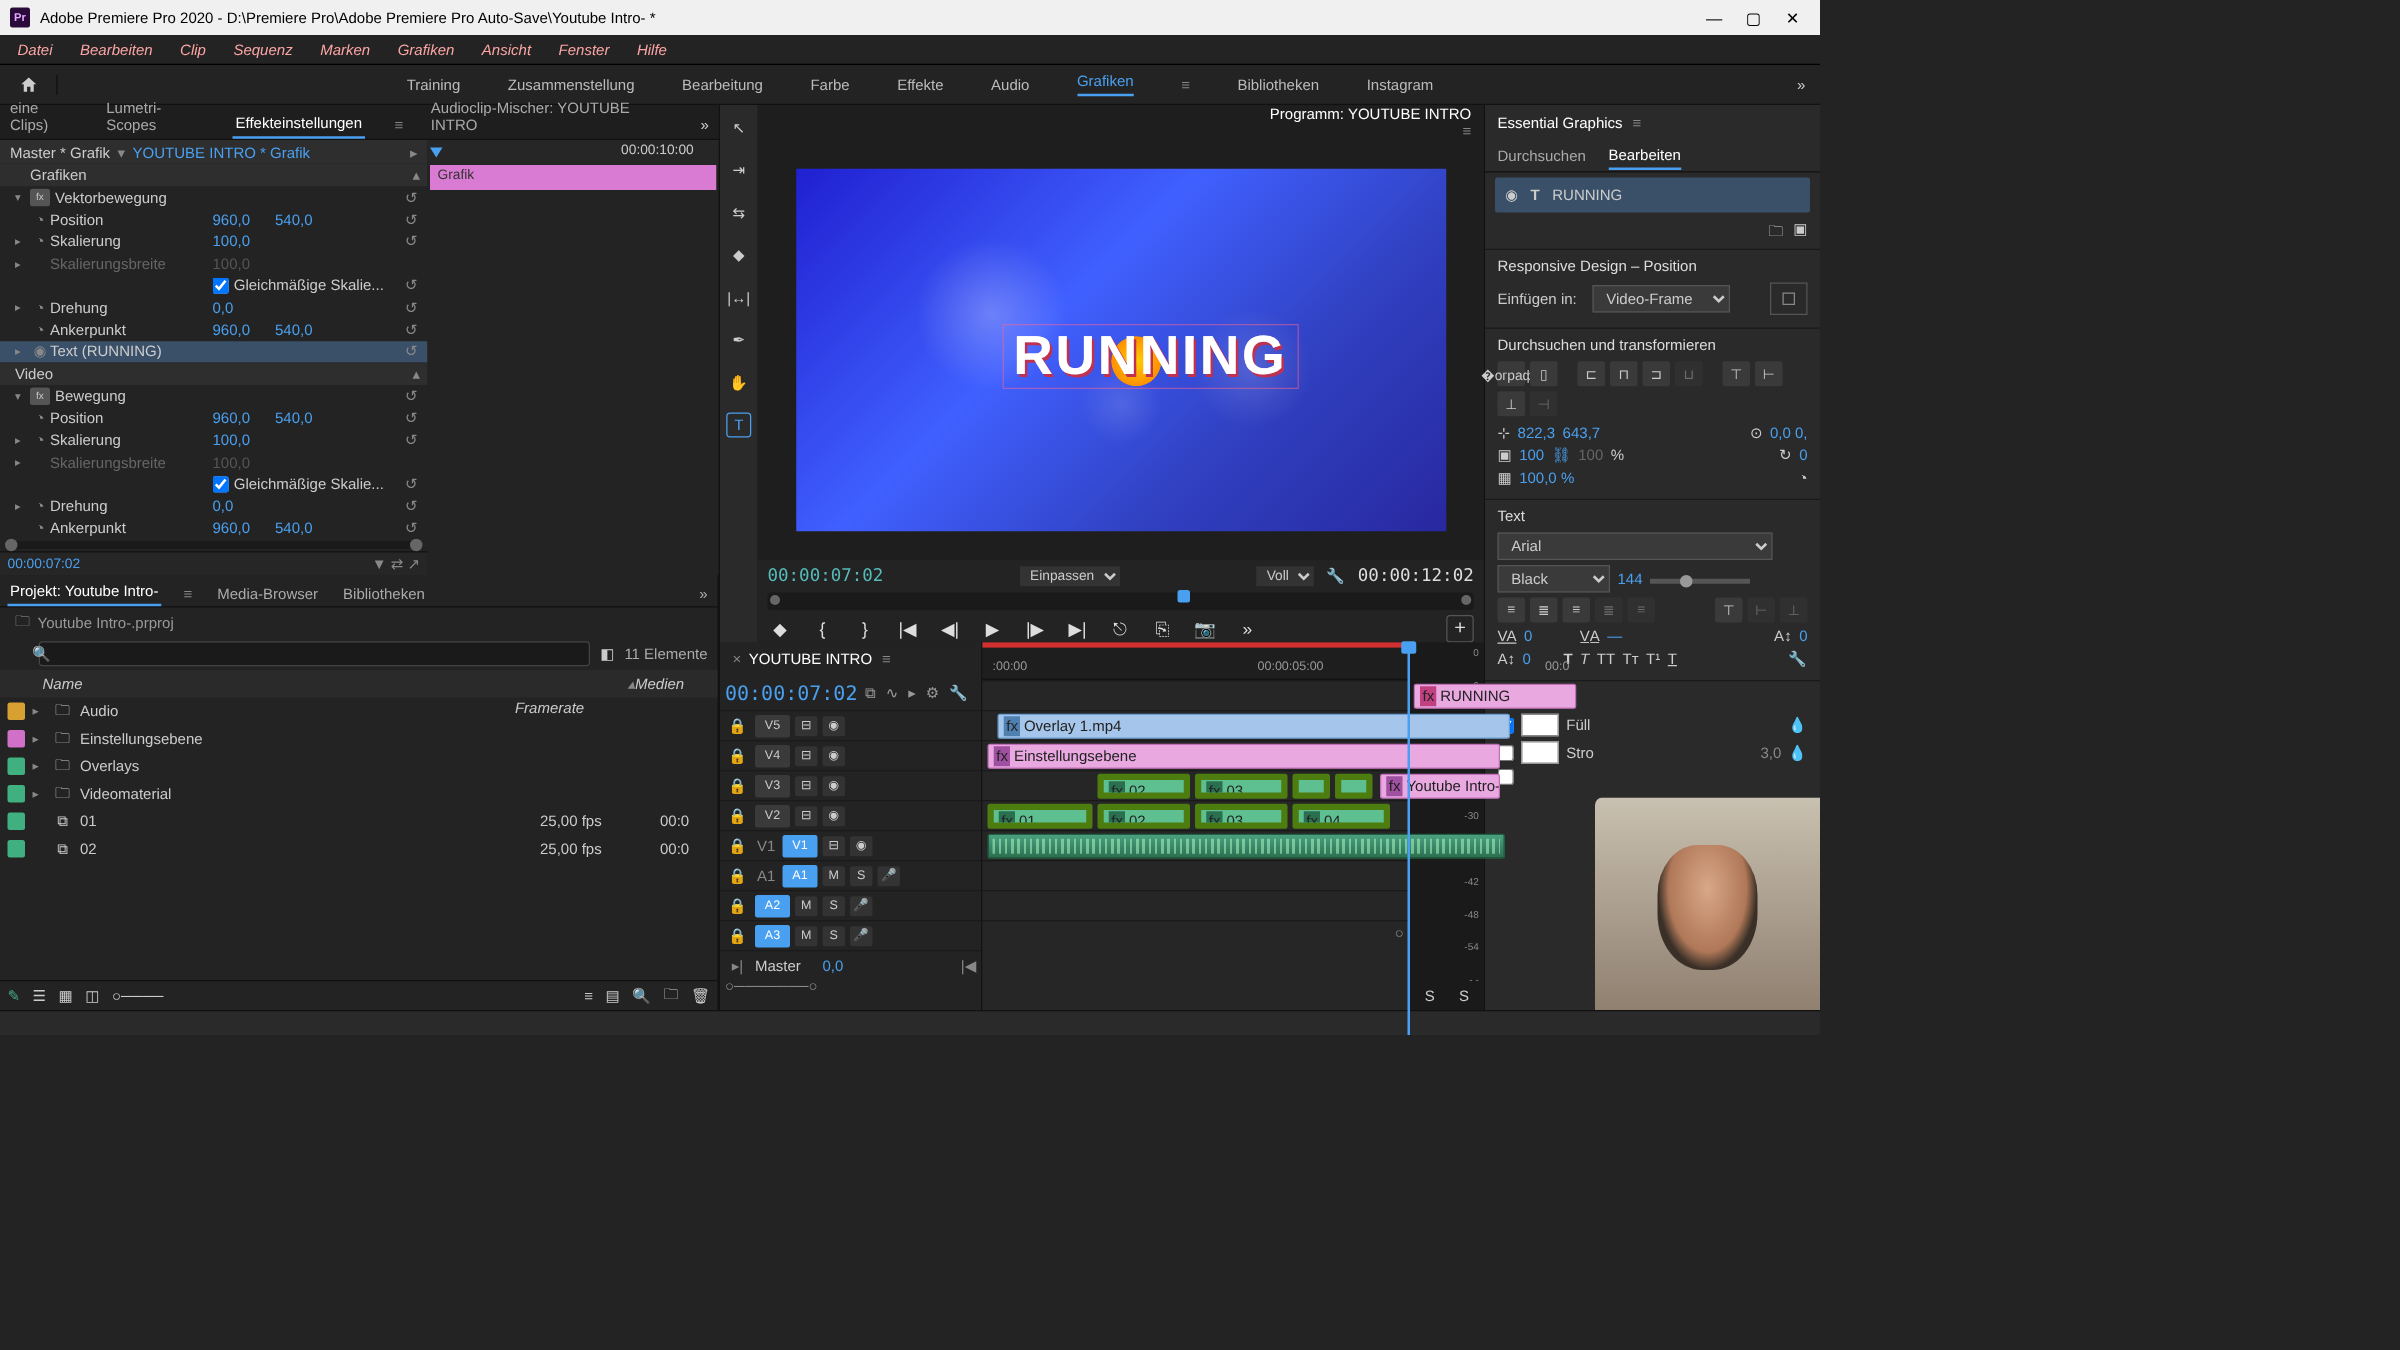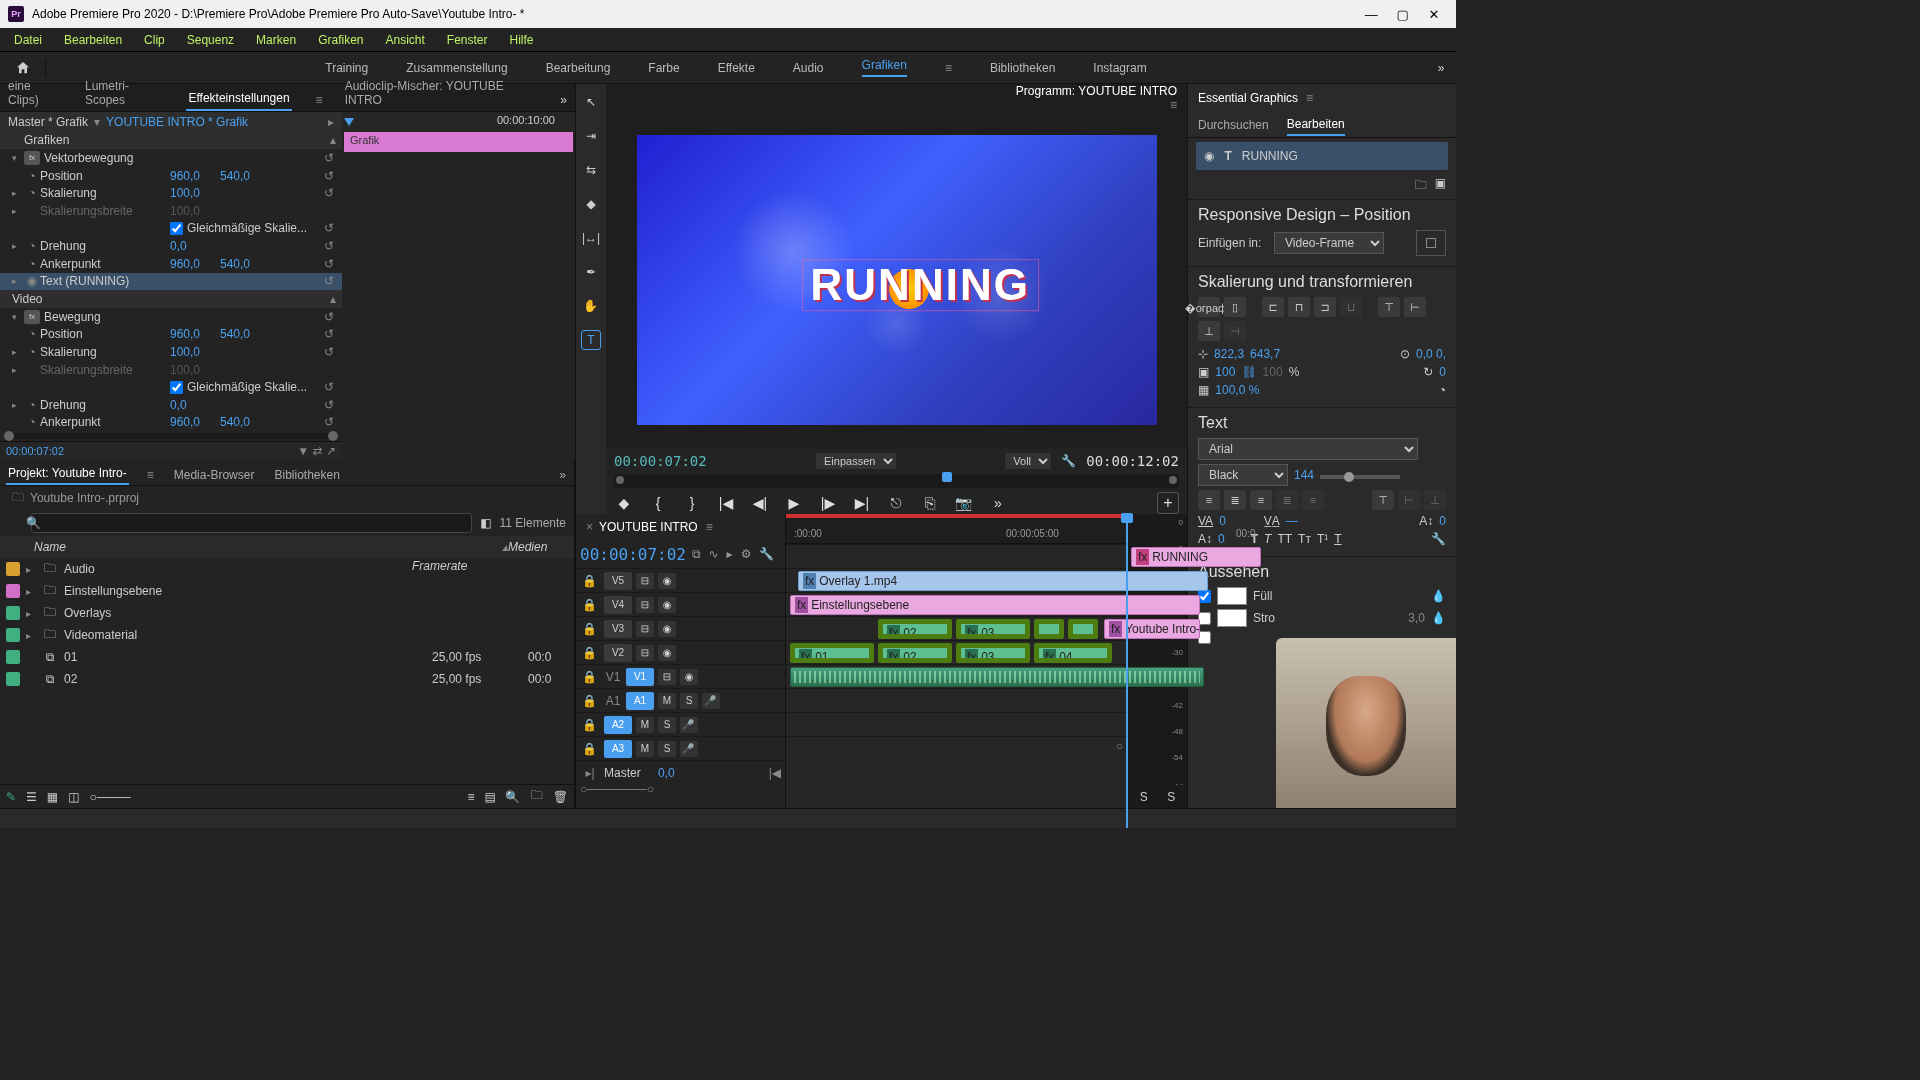--- a/index.html
+++ b/index.html
@@ -2,21 +2,21 @@
 <html><head>
 <meta charset="utf-8">
 <style>
 * { margin:0; padding:0; box-sizing:border-box; font-family:"Segoe UI",Arial,sans-serif; font-size:12px; user-select:none; }
 body { background:#232323; color:#ccc; width:1456px; height:828px; overflow:hidden; position:relative; }
 .title-bar { height:28px; background:#f0f0f0; color:#000; display:flex; align-items:center; padding:0 8px; justify-content:space-between; }
 .title-bar .left { display:flex; align-items:center; gap:8px; }
 .title-bar .pr-icon { width:16px; height:16px; background:#2a0a3a; border-radius:2px; display:inline-flex; align-items:center; justify-content:center; color:#e6a8ff; font-size:9px; font-weight:bold; }
 .title-bar .controls span { display:inline-block; width:28px; text-align:center; font-size:13px; cursor:pointer; }
 .menu-bar { height:24px; background:#232323; display:flex; align-items:center; padding:0 4px; gap:2px; border-bottom:1px solid #000; }
-.menu-bar span { padding:2px 10px; color:#bef264; cursor:pointer; }
+.menu-bar span { padding:2px 10px; color:#fca5a5; cursor:pointer;font-style:italic; }
 .workspace-bar { height:32px; background:#232323; display:flex; align-items:center; border-bottom:1px solid #111; }
 .home-btn { width:46px; display:flex; align-items:center; justify-content:center; border-right:1px solid #111;}
 .home-btn svg { width:16px; height:16px; fill:#ccc; }
 .ws-tabs { flex:1; display:flex; justify-content:center; gap:38px; align-items:center; font-size:13px; }
 .ws-tabs span { color:#bbb; cursor:pointer; }
 .ws-tabs .active { color:#4aa0f0; border-bottom:2px solid #4aa0f0; padding-bottom:3px; }
 .ws-chev { width:30px; text-align:center; color:#ccc; }
 .main { display:flex; height:calc(100% - 28px - 24px - 32px - 20px); }
 .left-col { width:575px; display:flex; flex-direction:column; }
 .center-col { width:613px; display:flex; flex-direction:column; border-left:1px solid #111; border-right:1px solid #111;}
@@ -119,21 +119,21 @@
 .meter-scale span{font-size:8px;color:#888;}
 .status-bar { height:20px; background:#2a2a2a; border-top:1px solid #111;}
 
 .eg-panel { display:flex; flex-direction:column; height:100%; background:#2a2a2a;}
 .eg-head { height:28px; display:flex; align-items:center; padding:0 10px; color:#fff;}
 .eg-tabs { height:26px; display:flex; align-items:center; padding:0 10px; gap:18px; border-bottom:1px solid #111;}
 .eg-tabs span { color:#aaa; padding:3px 0;}
 .eg-tabs .active{color:#fff;border-bottom:2px solid #4aa0f0;}
 .eg-layer { height:28px; display:flex; align-items:center; padding:0 8px; gap:10px; margin:4px 8px; background:#3a5068; border-radius:2px;}
 .eg-section { padding:6px 10px; border-top:1px solid #1a1a1a;}
-.eg-section .title { color:#ddd; margin-bottom:6px; font-size:16px;}
+.eg-section .title { color:#ddd; margin-bottom:6px; font-size:12px;}
 .eg-row { display:flex; align-items:center; gap:6px; margin:4px 0;}
 .eg-row .lbl{color:#ccc;width:70px;}
 .eg-row select,.eg-row input{background:#3a3a3a;color:#ccc;border:1px solid #555;padding:2px 6px;font-size:12px;}
 .align-grid { display:flex; gap:4px; flex-wrap:wrap;}
 .align-btn { width:22px; height:20px; background:#3a3a3a; display:flex; align-items:center;justify-content:center;border-radius:2px;color:#ccc;font-size:11px;}
 .blue-val{color:#4aa0f0;}
 .webcam { position:absolute; right:0; bottom:20px; width:180px; height:170px; background:#333; border-top-left-radius:6px; overflow:hidden;}
 .webcam .face{position:absolute;left:50%;top:40%;transform:translate(-50%,-30%);width:80px;height:100px;background:radial-gradient(ellipse at 50% 35%,#d8a888 0,#b07858 55%,#3a3028 70%);border-radius:40% 40% 45% 45%;}
 .webcam .bg{position:absolute;inset:0;background:linear-gradient(#c8c0b0,#908070);}
 </style>
@@ -641,21 +641,21 @@
         <div class="title">Responsive Design – Position</div>
         <div class="eg-row">
             <span class="lbl">Einfügen in:</span>
             <select style="width:110px"><option>Video-Frame</option></select>
             <span style="margin-left:auto;width:30px;height:26px;border:1px solid #555;position:relative">
               <span style="position:absolute;left:9px;top:7px;width:10px;height:10px;border:1px solid #888"></span>
             </span>
           </div>
       </div>
       <div class="eg-section">
-        <div class="title">Skalierung und transformieren</div>
+        <div class="title">Durchsuchen und transformieren</div>
         <div class="align-grid" style="margin-bottom:6px">
           <span class="align-btn">�ографи</span>
             <span class="align-btn">▯</span>
           <span style="width:8px"></span>
           <span class="align-btn">⊏</span>
             <span class="align-btn">⊓</span>
             <span class="align-btn">⊐</span>
             <span class="align-btn" style="opacity:.4">⊔</span>
           <span style="width:8px"></span>
           <span class="align-btn">⊤</span>

